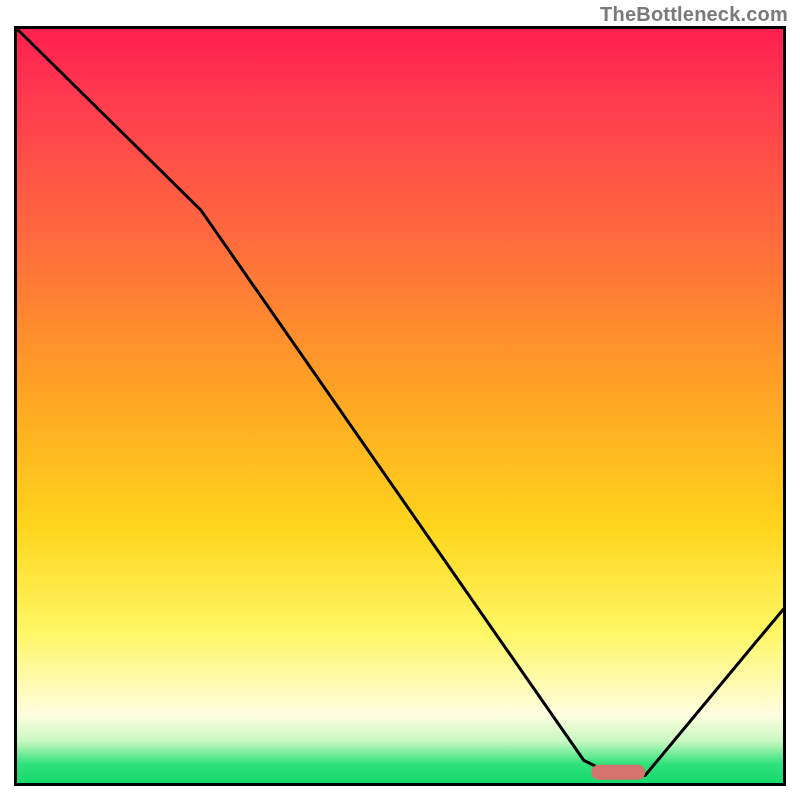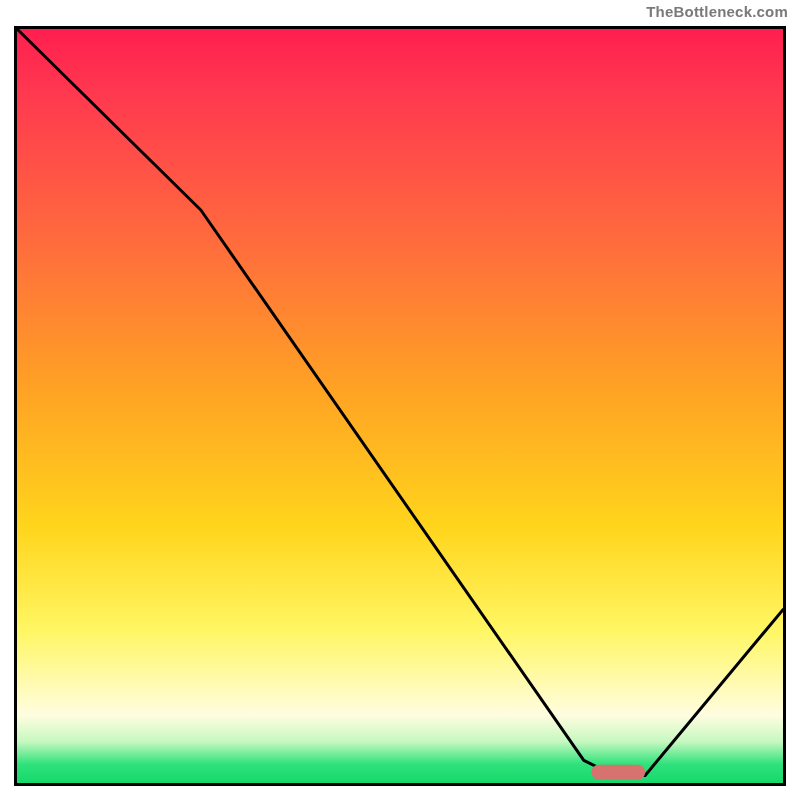--- a/index.html
+++ b/index.html
@@ -13,21 +13,21 @@
   .wrap {
     position: relative;
     width: 800px;
     height: 800px;
   }
   .watermark {
     position: absolute;
     top: 3px;
     right: 12px;
     font-family: Arial, Helvetica, sans-serif;
-    font-size: 15px;
+    font-size: 20px;
     font-weight: 600;
     color: #7a7a7a;
     letter-spacing: 0.2px;
   }
   .plot-frame {
     position: absolute;
     left: 14px;
     top: 26px;
     width: 772px;
     height: 760px;

